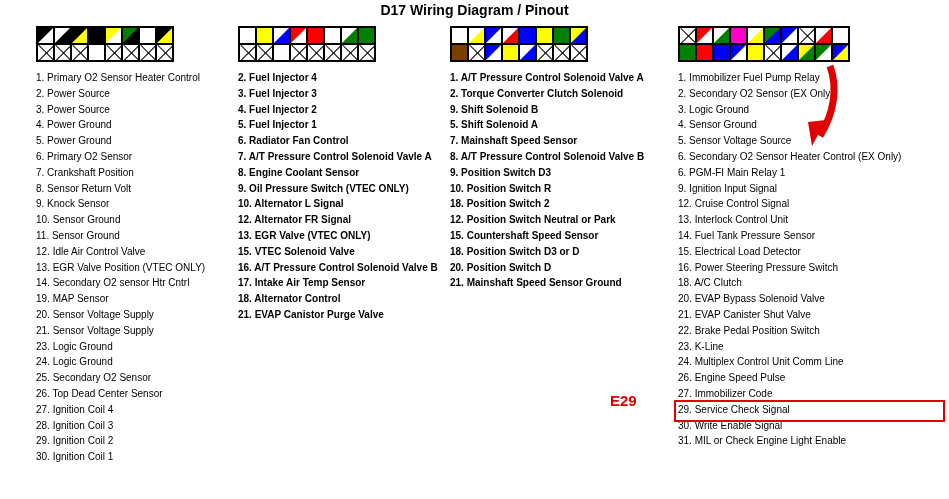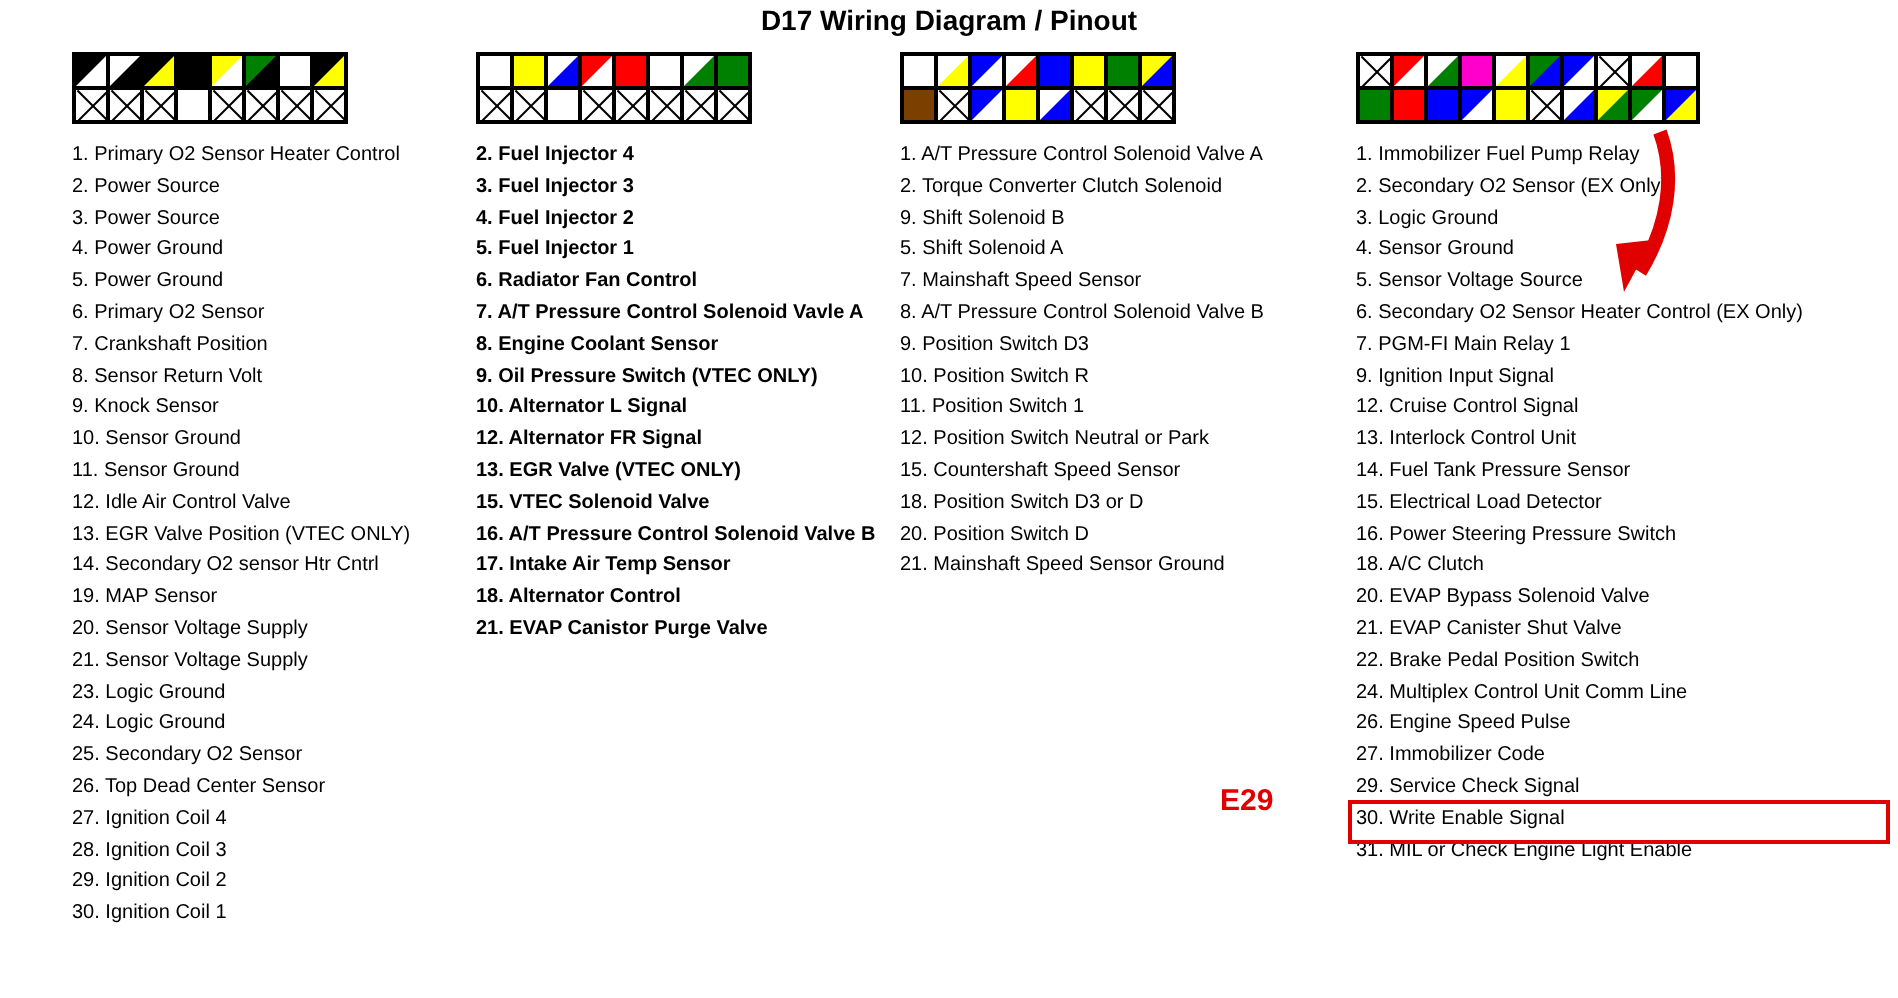--- a/index.html
+++ b/index.html
@@ -23,21 +23,21 @@
     text-align: center;
     font-size: 14px;
     font-weight: bold;
   }
   .column {
     position: absolute;
     top: 26px;
   }
   .col-1 { left: 36px;  width: 200px; }
   .col-2 { left: 238px; width: 205px; font-weight: bold; }
-  .col-3 { left: 450px; width: 215px; }
+  .col-3 { left: 450px; width: 215px; font-weight: bold; }
   .col-4 { left: 678px; width: 255px; }
 
   .connector {
     display: flex;
     flex-direction: column;
     gap: 0;
     border: 1px solid #000;
     width: max-content;
     background: #fff;
   }
@@ -299,21 +299,21 @@
     </div>
   <div class="pinlist">
       <div>1. A/T Pressure Control Solenoid Valve A</div>
       <div>2. Torque Converter Clutch Solenoid</div>
       <div>9. Shift Solenoid B</div>
       <div>5. Shift Solenoid A</div>
       <div>7. Mainshaft Speed Sensor</div>
       <div>8. A/T Pressure Control Solenoid Valve B</div>
       <div>9. Position Switch D3</div>
       <div>10. Position Switch R</div>
-      <div>11. Position Switch 1</div>
+      <div>18. Position Switch 2</div>
       <div>12. Position Switch Neutral or Park</div>
       <div>15. Countershaft Speed Sensor</div>
       <div>18. Position Switch D3 or D</div>
       <div>20. Position Switch D</div>
       <div>21. Mainshaft Speed Sensor Ground</div>
     </div>
 </div>
 
 <div class="column col-4">
   <div class="connector">
@@ -370,31 +370,32 @@
         </div>
       </div>
     </div>
   <div class="pinlist">
       <div>1. Immobilizer Fuel Pump Relay</div>
       <div>2. Secondary O2 Sensor (EX Only)</div>
       <div>3. Logic Ground</div>
       <div>4. Sensor Ground</div>
       <div>5. Sensor Voltage Source</div>
       <div>6. Secondary O2 Sensor Heater Control (EX Only)</div>
-      <div>7. PGM-FI Main Relay 1</div>
+      <div>6. PGM-FI Main Relay 1</div>
       <div>9. Ignition Input Signal</div>
       <div>12. Cruise Control Signal</div>
       <div>13. Interlock Control Unit</div>
       <div>14. Fuel Tank Pressure Sensor</div>
       <div>15. Electrical Load Detector</div>
       <div>16. Power Steering Pressure Switch</div>
       <div>18. A/C Clutch</div>
       <div>20. EVAP Bypass Solenoid Valve</div>
       <div>21. EVAP Canister Shut Valve</div>
       <div>22. Brake Pedal Position Switch</div>
+      <div>23. K-Line</div>
       <div>24. Multiplex Control Unit Comm Line</div>
       <div>26. Engine Speed Pulse</div>
       <div>27. Immobilizer Code</div>
       <div>29. Service Check Signal</div>
       <div>30. Write Enable Signal</div>
       <div>31. MIL or Check Engine Light Enable</div>
     </div>
 </div>
 
 <div id="e29-label" style="left: 610px; top: 391.734px;">E29</div>

